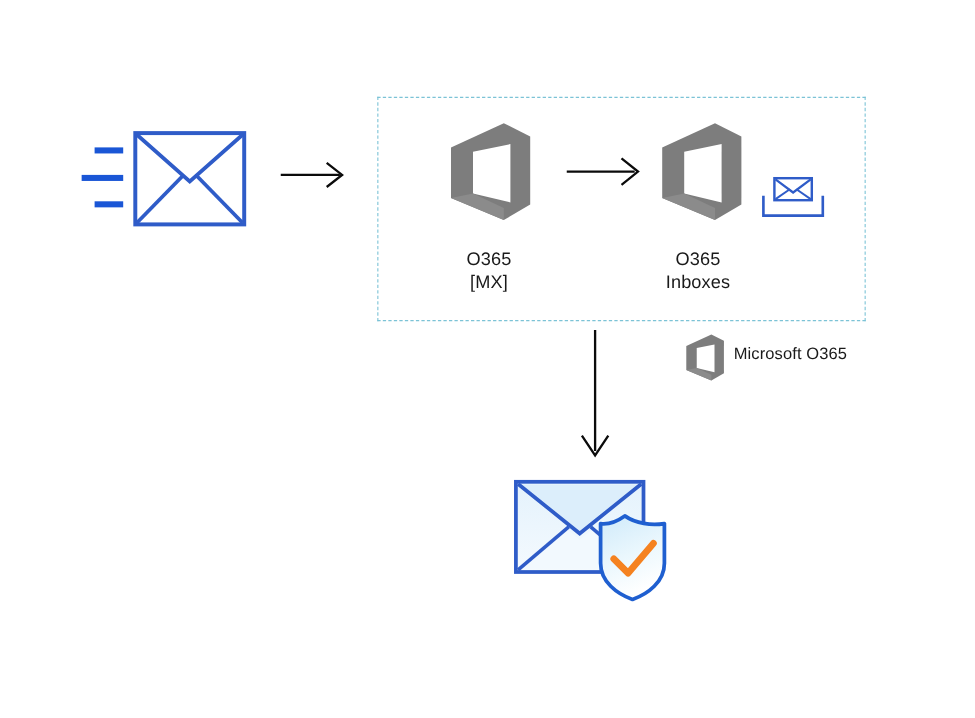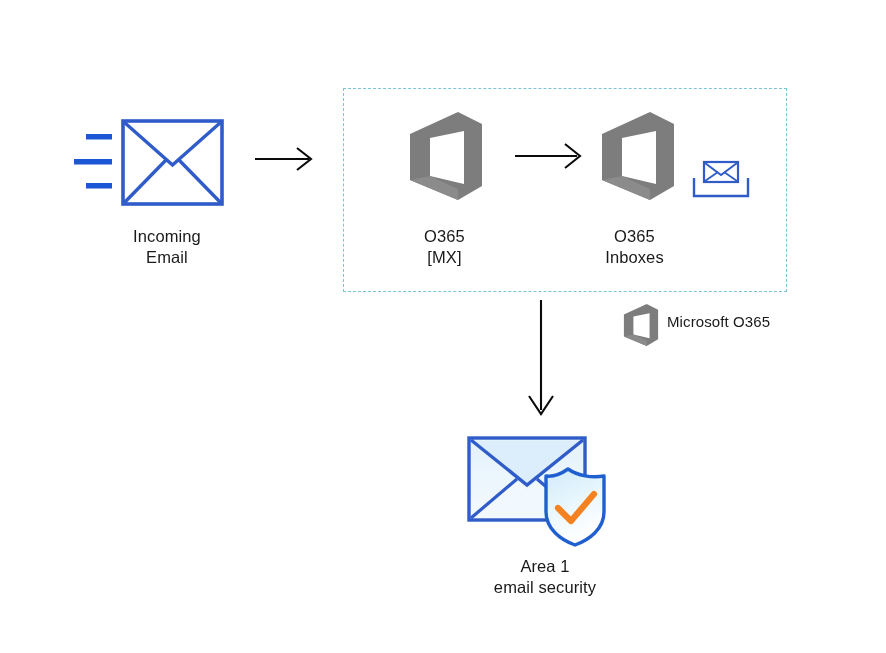--- a/index.html
+++ b/index.html
@@ -192,26 +192,22 @@
                L139 80
                C139 97 124 108 110 113
                C96 108 81 97 81 80
                L81 44
                C89 45 96 42 103 37 Z" fill="url(#shieldGrad)" stroke="#1f5fd0" stroke-width="3.4" stroke-linejoin="round"></path>
 
       <path d="M93 76 L106 89 L129 62" fill="none" stroke="#f58220" stroke-width="6.2" stroke-linecap="round" stroke-linejoin="round"></path>
     </svg>
   </div>
 
-  <div class="node-label" id="label-incoming">Incoming
-Email</div>
 
   <div class="node-label" id="label-mx">O365
 [MX]</div>
 
   <div class="node-label" id="label-inboxes">O365
 Inboxes</div>
 
 
-  <div class="node-label" id="label-area1">Area 1
-email security</div>
 
 </div>
 
 </body></html>

